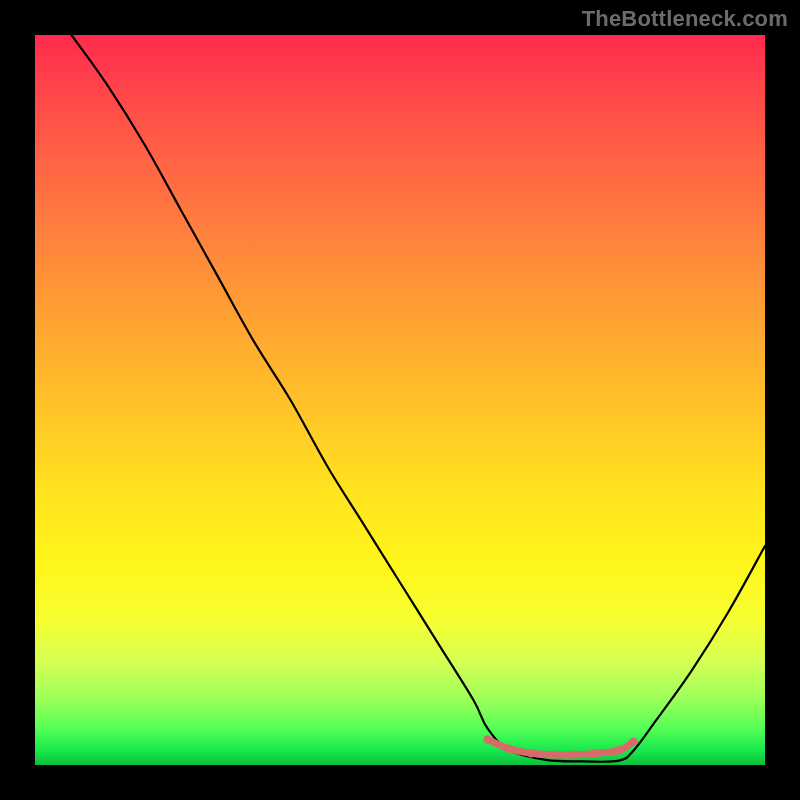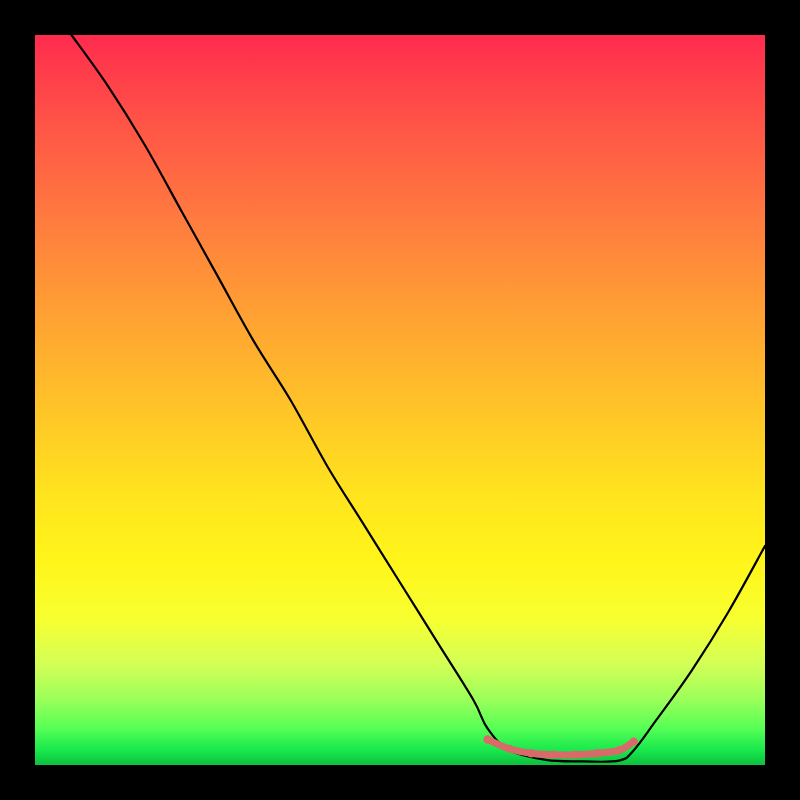--- a/index.html
+++ b/index.html
@@ -59,20 +59,21 @@
     top: 0;
     width: 730px;
     height: 730px;
     overflow: visible;
   }
 </style>
 </head>
 <body>
 
 <div class="frame">
+  <div class="watermark">TheBottleneck.com</div>
 
   <div class="plot">
     <svg class="curve" viewBox="0 0 730 730">
       <path id="main-curve" fill="none" stroke="#000" stroke-width="2.2" stroke-linecap="round" stroke-linejoin="round" d="M 36.5 0.0 C 43.1 9.2, 59.9 31.4, 73.0 51.1 C 86.1 70.8, 96.4 87.2, 109.5 109.5 C 122.6 131.8, 132.9 151.5, 146.0 175.2 C 159.1 198.9, 169.4 217.2, 182.5 240.9 C 195.6 264.6, 205.9 284.3, 219.0 306.6 C 232.1 328.9, 242.4 342.7, 255.5 365.0 C 268.6 387.3, 278.9 408.4, 292.0 430.7 C 305.1 453.0, 315.4 468.1, 328.5 489.1 C 341.6 510.1, 351.9 526.5, 365.0 547.5 C 378.1 568.5, 388.4 584.9, 401.5 605.9 C 414.6 626.9, 428.8 648.5, 438.0 664.3 C 447.2 680.1, 446.0 684.3, 452.6 693.5 C 459.2 702.7, 464.0 709.7, 474.5 715.4 C 485.0 721.1, 497.9 722.9, 511.0 724.9 C 524.1 726.9, 534.4 726.2, 547.5 726.4 C 560.6 726.5, 574.8 727.6, 584.0 725.6 C 593.2 723.6, 592.0 722.5, 598.6 715.4 C 605.2 708.3, 610.0 700.7, 620.5 686.2 C 631.0 671.7, 643.9 654.8, 657.0 635.1 C 670.1 615.4, 680.4 599.0, 693.5 576.7 C 706.6 554.4, 723.4 522.8, 730.0 511.0"></path>
       <path id="marker-curve" fill="none" stroke="#d86a6a" stroke-width="7" stroke-linecap="round" stroke-linejoin="round" d="M 452.6 704.5 C 456.5 706.2, 466.6 711.4, 474.5 713.9 C 482.4 716.4, 488.5 717.3, 496.4 718.3 C 504.3 719.4, 510.4 719.5, 518.3 719.8 C 526.2 720.0, 532.3 720.0, 540.2 719.8 C 548.1 719.5, 554.2 719.1, 562.1 718.3 C 570.0 717.5, 577.4 717.5, 584.0 715.4 C 590.6 713.3, 596.0 708.2, 598.6 706.6"></path>
       <g id="marker-dots">
           <circle cx="452.6" cy="704.5" r="4.2" fill="#d86a6a"></circle>
           <circle cx="474.5" cy="713.9" r="4.2" fill="#d86a6a"></circle>
           <circle cx="496.4" cy="718.3" r="4.2" fill="#d86a6a"></circle>
           <circle cx="518.3" cy="719.8" r="4.2" fill="#d86a6a"></circle>

